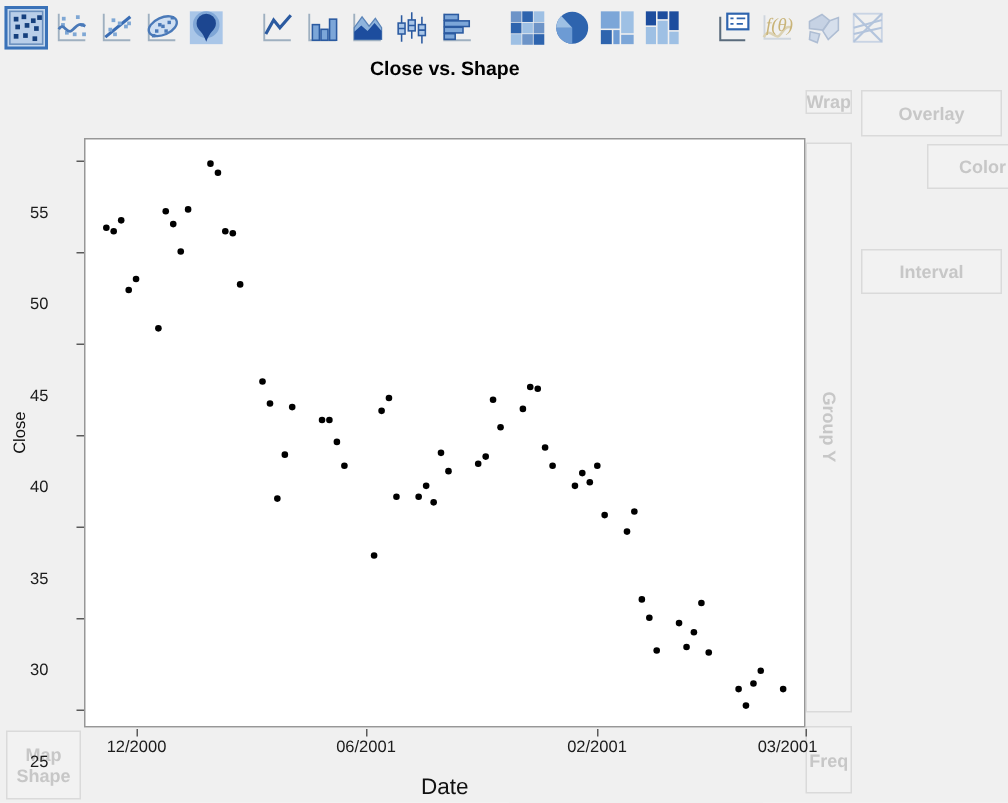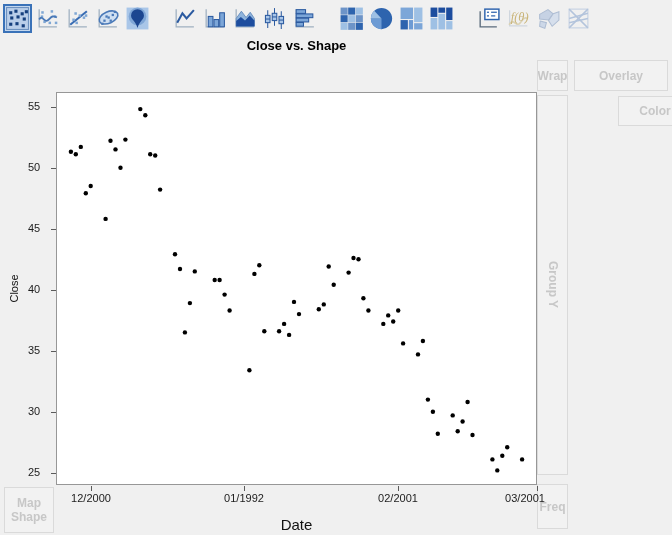--- a/index.html
+++ b/index.html
@@ -13,39 +13,39 @@
   .tbtn.selected{background:#c3d7ee;border:2px solid #3a72b8;}
   .tb-gap{width:17px;height:1px;}
   
   .gtitle{position:absolute;top:38px;left:56px;width:481px;text-align:center;
           font-size:13px;font-weight:bold;color:#000;}
   
   .zone{position:absolute;background:#f2f2f2;border:1px solid #dadada;box-sizing:border-box;
         display:flex;align-items:center;justify-content:center;overflow:hidden;
         color:#c7c7c7;font-size:12px;font-weight:bold;text-align:center;line-height:14px;}
   #zone-group-x{left:55px;top:60px;width:480px;height:31px;}
-  #zone-wrap{left:537px;top:60px;width:31px;height:31px;}
+  #zone-wrap{left:537px;top:60px;width:31px;height:16px;}
   #zone-overlay{left:574px;top:60px;width:94px;height:31px;}
   #zone-color{left:574px;top:96px;width:74px;height:30px;margin-left:44px;}
   #zone-size{left:574px;top:131px;width:94px;height:30px;}
   #zone-interval{left:574px;top:166px;width:94px;height:30px;}
   #zone-group-y{left:537px;top:95px;width:31px;height:380px;}
   #zone-group-y span{writing-mode:vertical-rl;}
   #zone-map-shape{left:4px;top:487px;width:50px;height:46px;padding:2px;}
   #zone-freq{left:537px;top:484px;width:31px;height:45px;}
   #zone-page{left:574px;top:484px;width:94px;height:45px;}
   
   .plot-frame{position:absolute;left:56px;top:92px;width:481px;height:393px;
               background:#ffffff;border:1px solid #979797;box-sizing:border-box;}
   .plot-frame svg{position:absolute;left:-1px;top:-1px;width:481px;height:393px;overflow:visible;}
   .ylab{position:absolute;left:-6px;top:282px;width:40px;height:13px;text-align:center;
         font-size:11px;color:#111;transform:rotate(-90deg);}
   .xlab{position:absolute;left:56px;top:516px;width:481px;text-align:center;font-size:15px;color:#111;}
   .ytick{position:absolute;width:5px;height:1px;background:#5a5a5a;}
-  .ytick-lab{position:absolute;left:20px;width:28px;text-align:center;font-size:11px;color:#1c1c1c;}
+  .ytick-lab{position:absolute;left:20px;width:28px;text-align:left;font-size:11px;color:#1c1c1c;margin-top:36px;}
   .xtick{position:absolute;width:1px;height:5px;background:#5a5a5a;top:486px;}
   .xtick-lab{position:absolute;width:60px;text-align:center;font-size:11px;color:#1c1c1c;top:492px;}
 </style>
 </head>
 <body>
 
 <div class="window">
 
   <div class="toolbar" id="toolbar">
       <div class="tbtn selected">
@@ -279,20 +279,23 @@
   <div class="gtitle">Close vs. Shape</div>
 
   <div class="zone" id="zone-wrap">
     <span>Wrap</span>
   </div>
   <div class="zone" id="zone-overlay">
     <span>Overlay</span>
   </div>
   <div class="zone" id="zone-color">
     <span>Color</span>
+  </div>
+  <div class="zone" id="zone-interval">
+    <span>Interval</span>
   </div>
   <div class="zone" id="zone-group-y">
     <span>Group Y</span>
   </div>
   <div class="zone" id="zone-map-shape">
     <span>Map Shape</span>
   </div>
   <div class="zone" id="zone-freq">
     <span>Freq</span>
   </div>
@@ -377,18 +380,18 @@
     <div class="ytick-lab" style="top: 283px;">40</div>
     <div class="ytick" style="left: 51px; top: 229px;"></div>
     <div class="ytick-lab" style="top: 222px;">45</div>
     <div class="ytick" style="left: 51px; top: 168px;"></div>
     <div class="ytick-lab" style="top: 161px;">50</div>
     <div class="ytick" style="left: 51px; top: 107px;"></div>
     <div class="ytick-lab" style="top: 100px;">55</div>
     <div class="xtick" style="left: 91px;"></div>
     <div class="xtick-lab" style="left: 61px;">12/2000</div>
     <div class="xtick" style="left: 244px;"></div>
-    <div class="xtick-lab" style="left: 214px;">01/1992</div>
+    <div class="xtick-lab" style="left: 214px;">06/2001</div>
     <div class="xtick" style="left: 398px;"></div>
     <div class="xtick-lab" style="left: 368px;">02/2001</div>
     <div class="xtick" style="left: 537px;"></div>
     <div class="xtick-lab" style="left: 495px;">03/2001</div>
   </div>
 
 </body></html>

